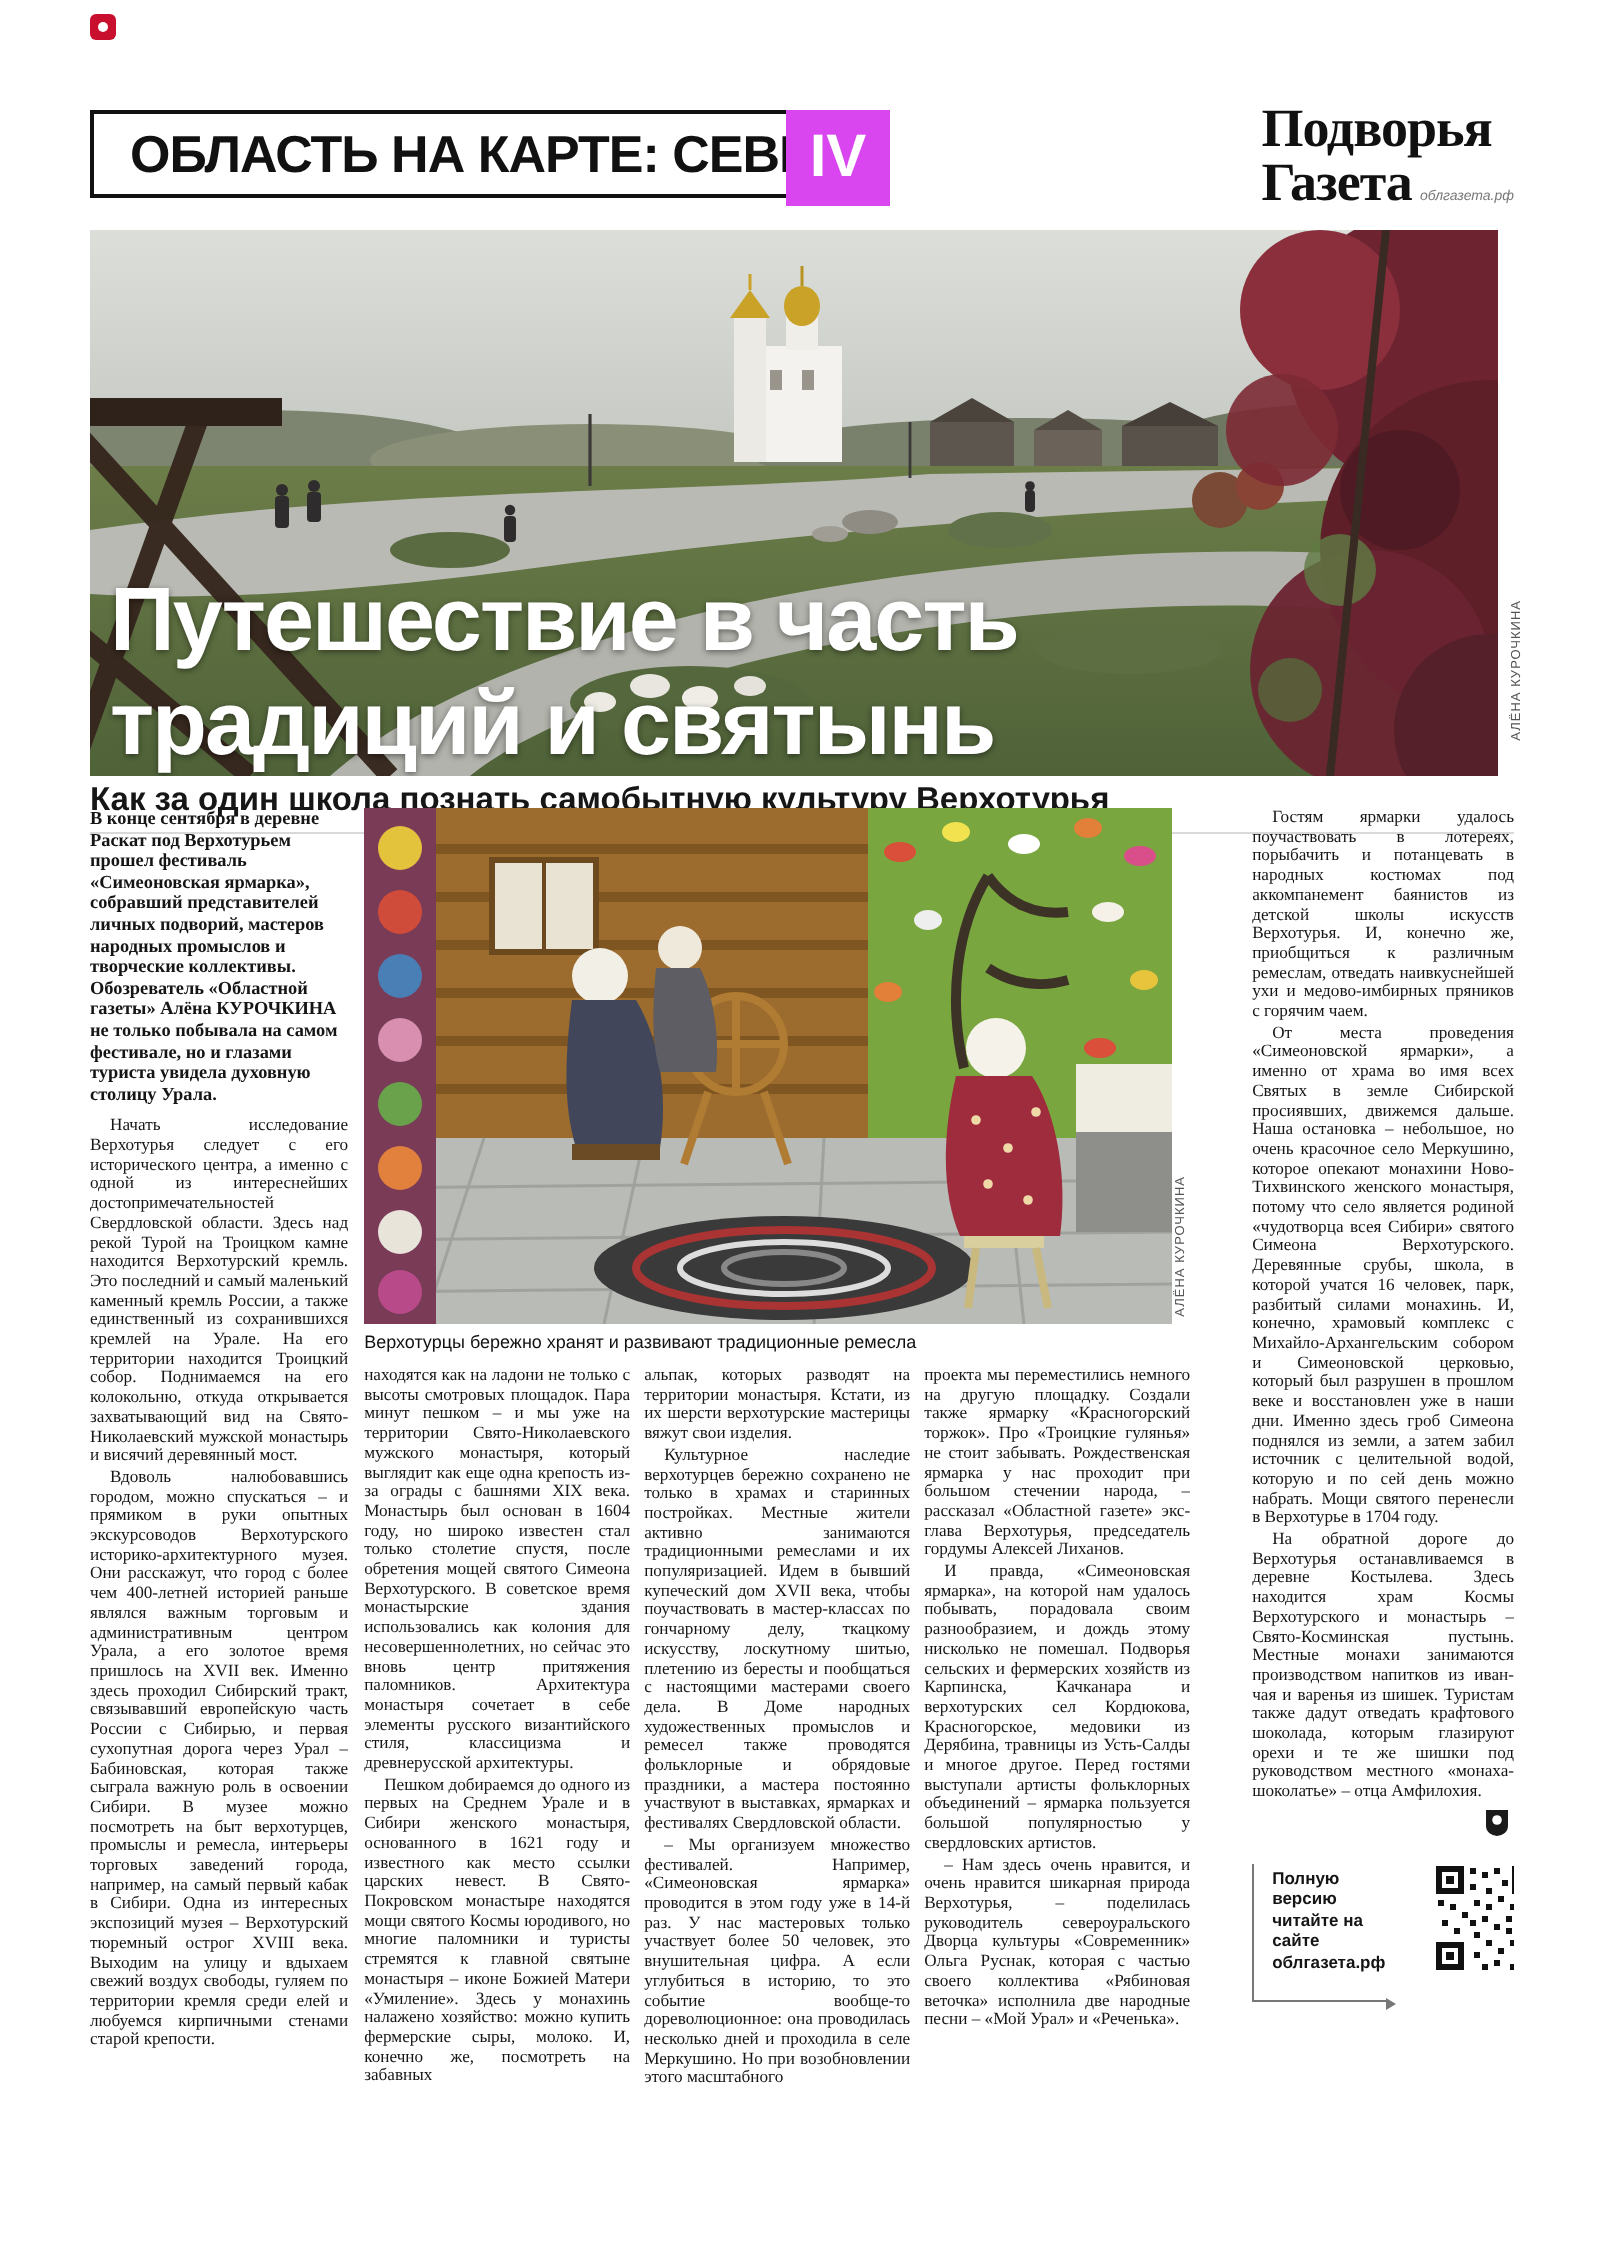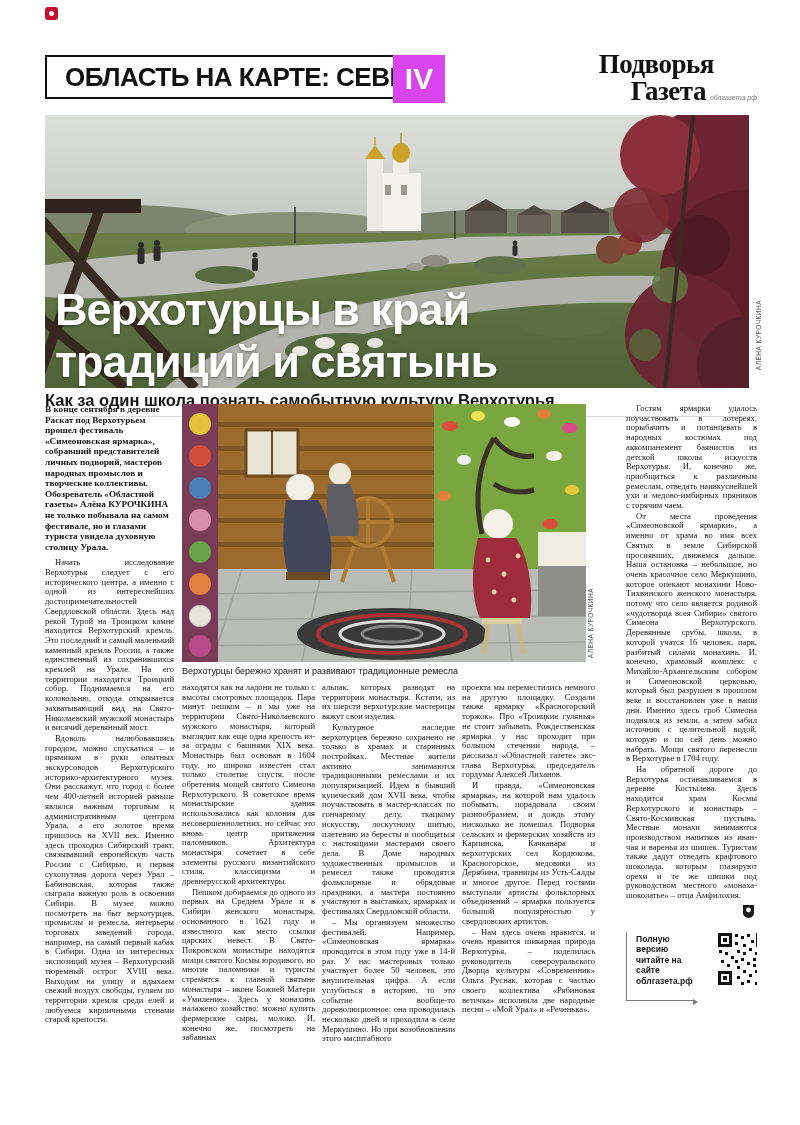--- a/index.html
+++ b/index.html
@@ -22,21 +22,21 @@
     width:190px;height:100%;border:1px solid #9a9a9a;box-sizing:border-box;
     display:flex;flex-direction:column;
   }
   .datebox .kicker{flex:0 0 18px;border-bottom:1px solid #9a9a9a;display:flex;align-items:center;padding-left:10px;
     font-size:6.5px;color:#555;letter-spacing:.3px;}
   .datebox .date{flex:1;display:flex;align-items:center;padding-left:10px;font-size:11px;color:#222;letter-spacing:.2px;}
   .page-badge{width:52px;height:100%;background:#d946ef;color:#fff;display:flex;align-items:center;justify-content:center;
     font-size:30px;font-weight:800;}
   .masthead{position:absolute;right:0;top:-4px;text-align:left;font-family:"Liberation Serif","DejaVu Serif",serif;line-height:1;}
   .masthead .m1{font-size:27px;font-weight:800;letter-spacing:-0.5px;}
-  .masthead .m2{font-size:27px;font-weight:800;letter-spacing:-0.5px;display:inline-block;margin-left:32px;}
+  .masthead .m2{font-size:27px;font-weight:800;letter-spacing:-0.5px;display:inline-block;}
   .masthead .site{font-size:7px;color:#777;font-family:"Liberation Sans",sans-serif;margin-left:4px;font-style:italic;}
   
   .hero{position:absolute;left:45px;top:115px;width:704px;height:273px;overflow:hidden;background:#cfd2cc;}
   .hero svg{display:block;}
   .headline{position:absolute;left:10px;bottom:0px;color:#fff;font-weight:800;font-size:45px;line-height:52px;
     letter-spacing:-1px;text-shadow:0 1px 3px rgba(0,0,0,.45);}
   .vcredit{position:absolute;font-size:6.5px;color:#555;letter-spacing:.5px;
     writing-mode:vertical-rl;transform:rotate(180deg);white-space:nowrap;}
   .hero-credit{right:-10px;}
   .subtitle{position:absolute;left:45px;top:391px;width:712px;font-size:16.5px;font-weight:700;color:#161616;}
@@ -168,21 +168,21 @@
       <circle cx="615" cy="40" r="40" fill="#8a2f3b"></circle>
       <circle cx="596" cy="100" r="28" fill="#7c2a34" opacity="0.9"></circle>
       <circle cx="655" cy="130" r="30" fill="#4e1a22" opacity="0.9"></circle>
       <circle cx="700" cy="250" r="48" fill="#55202a"></circle>
       <circle cx="625" cy="170" r="18" fill="#5f7a43" opacity="0.8"></circle>
       <circle cx="600" cy="230" r="16" fill="#55693c" opacity="0.8"></circle>
       <line x1="648" y1="0" x2="620" y2="273" stroke="#3a2a24" stroke-width="4"></line>
     </g>
   </svg>
   <div class="headline">
-    <div>Верхотурцы в край</div>
+    <div>Путешествие в часть</div>
     <div>традиций и святынь</div>
   </div>
 </div>
 <div class="vcredit hero-credit" style="top:300px;right:38px;">АЛЁНА КУРОЧКИНА</div>
 
 <div class="subtitle">Как за один школа познать самобытную культуру Верхотурья</div>
 <div class="subtitle-rule"></div>
 
 <div class="bodygrid">
 

